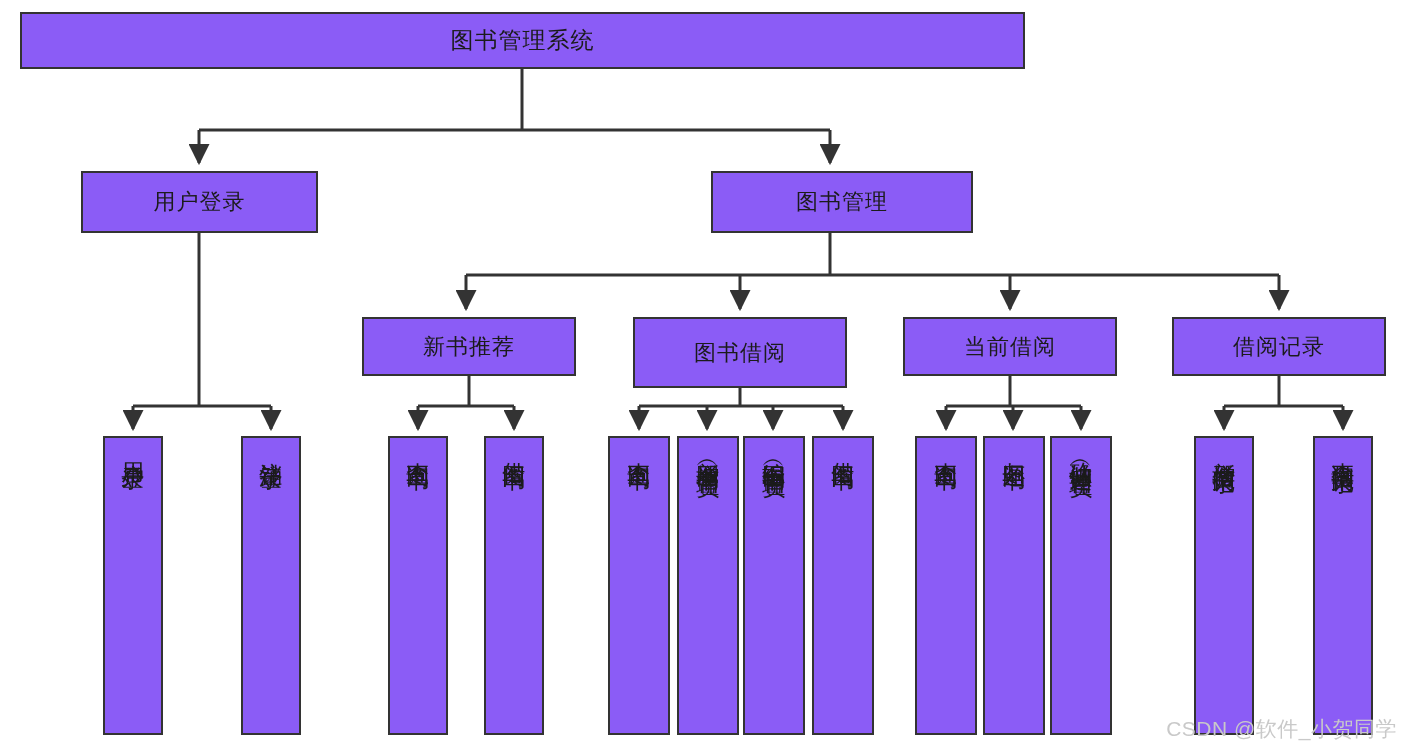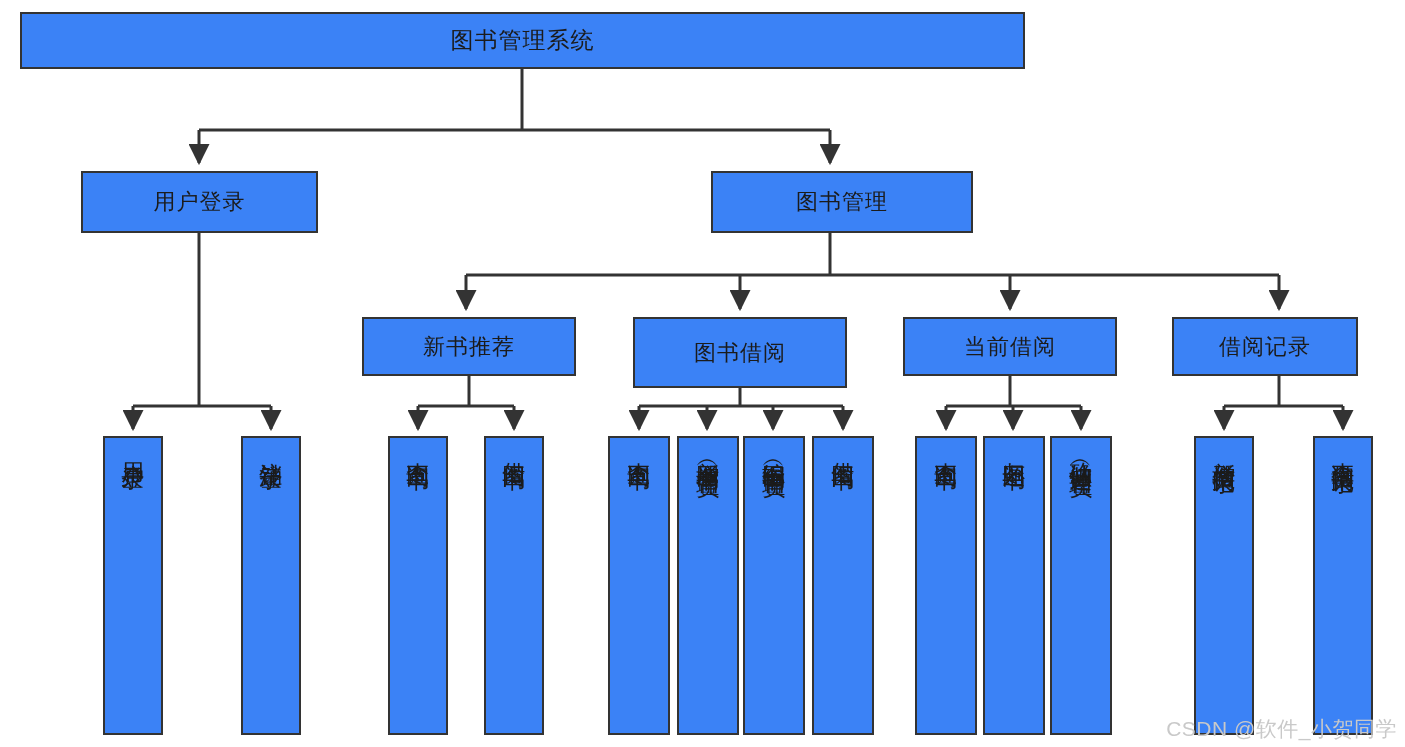--- a/index.html
+++ b/index.html
@@ -18,21 +18,21 @@
     position:absolute;
     left:0; top:0;
     width:1405px;
     height:747px;
     pointer-events:none;
   }
   .node{
     position:absolute;
     box-sizing:border-box;
     border:2px solid #333333;
-    background:#3b82f6;
+    background:#8b5cf6;
     display:flex;
     align-items:center;
     justify-content:center;
     color:#1b1b1b;
   }
   .node .label{
     font-size:22px;
     line-height:1.15;
     letter-spacing:1px;
     white-space:nowrap;
@@ -138,21 +138,21 @@
   </div>
 
   <div class="node" style="left:633px;top:317px;width:214px;height:71px;">
     <span class="label">图书借阅</span>
   </div>
 
   <div class="node" style="left:903px;top:317px;width:214px;height:59px;justify-content:center;">
     <span class="label">当前借阅</span>
   </div>
 
-  <div class="node" style="left:1172px;top:317px;width:186px;height:59px;">
+  <div class="node" style="left:1172px;top:317px;width:214px;height:59px;">
     <span class="label">借阅记录</span>
   </div>
 
   <div class="node vertical" style="left:103px;top:436px;width:60px;height:299px;">
     <span class="label">用户登录</span>
   </div>
 
   <div class="node vertical" style="left:241px;top:436px;width:60px;height:299px;">
     <span class="label">注销登录</span>
   </div>

